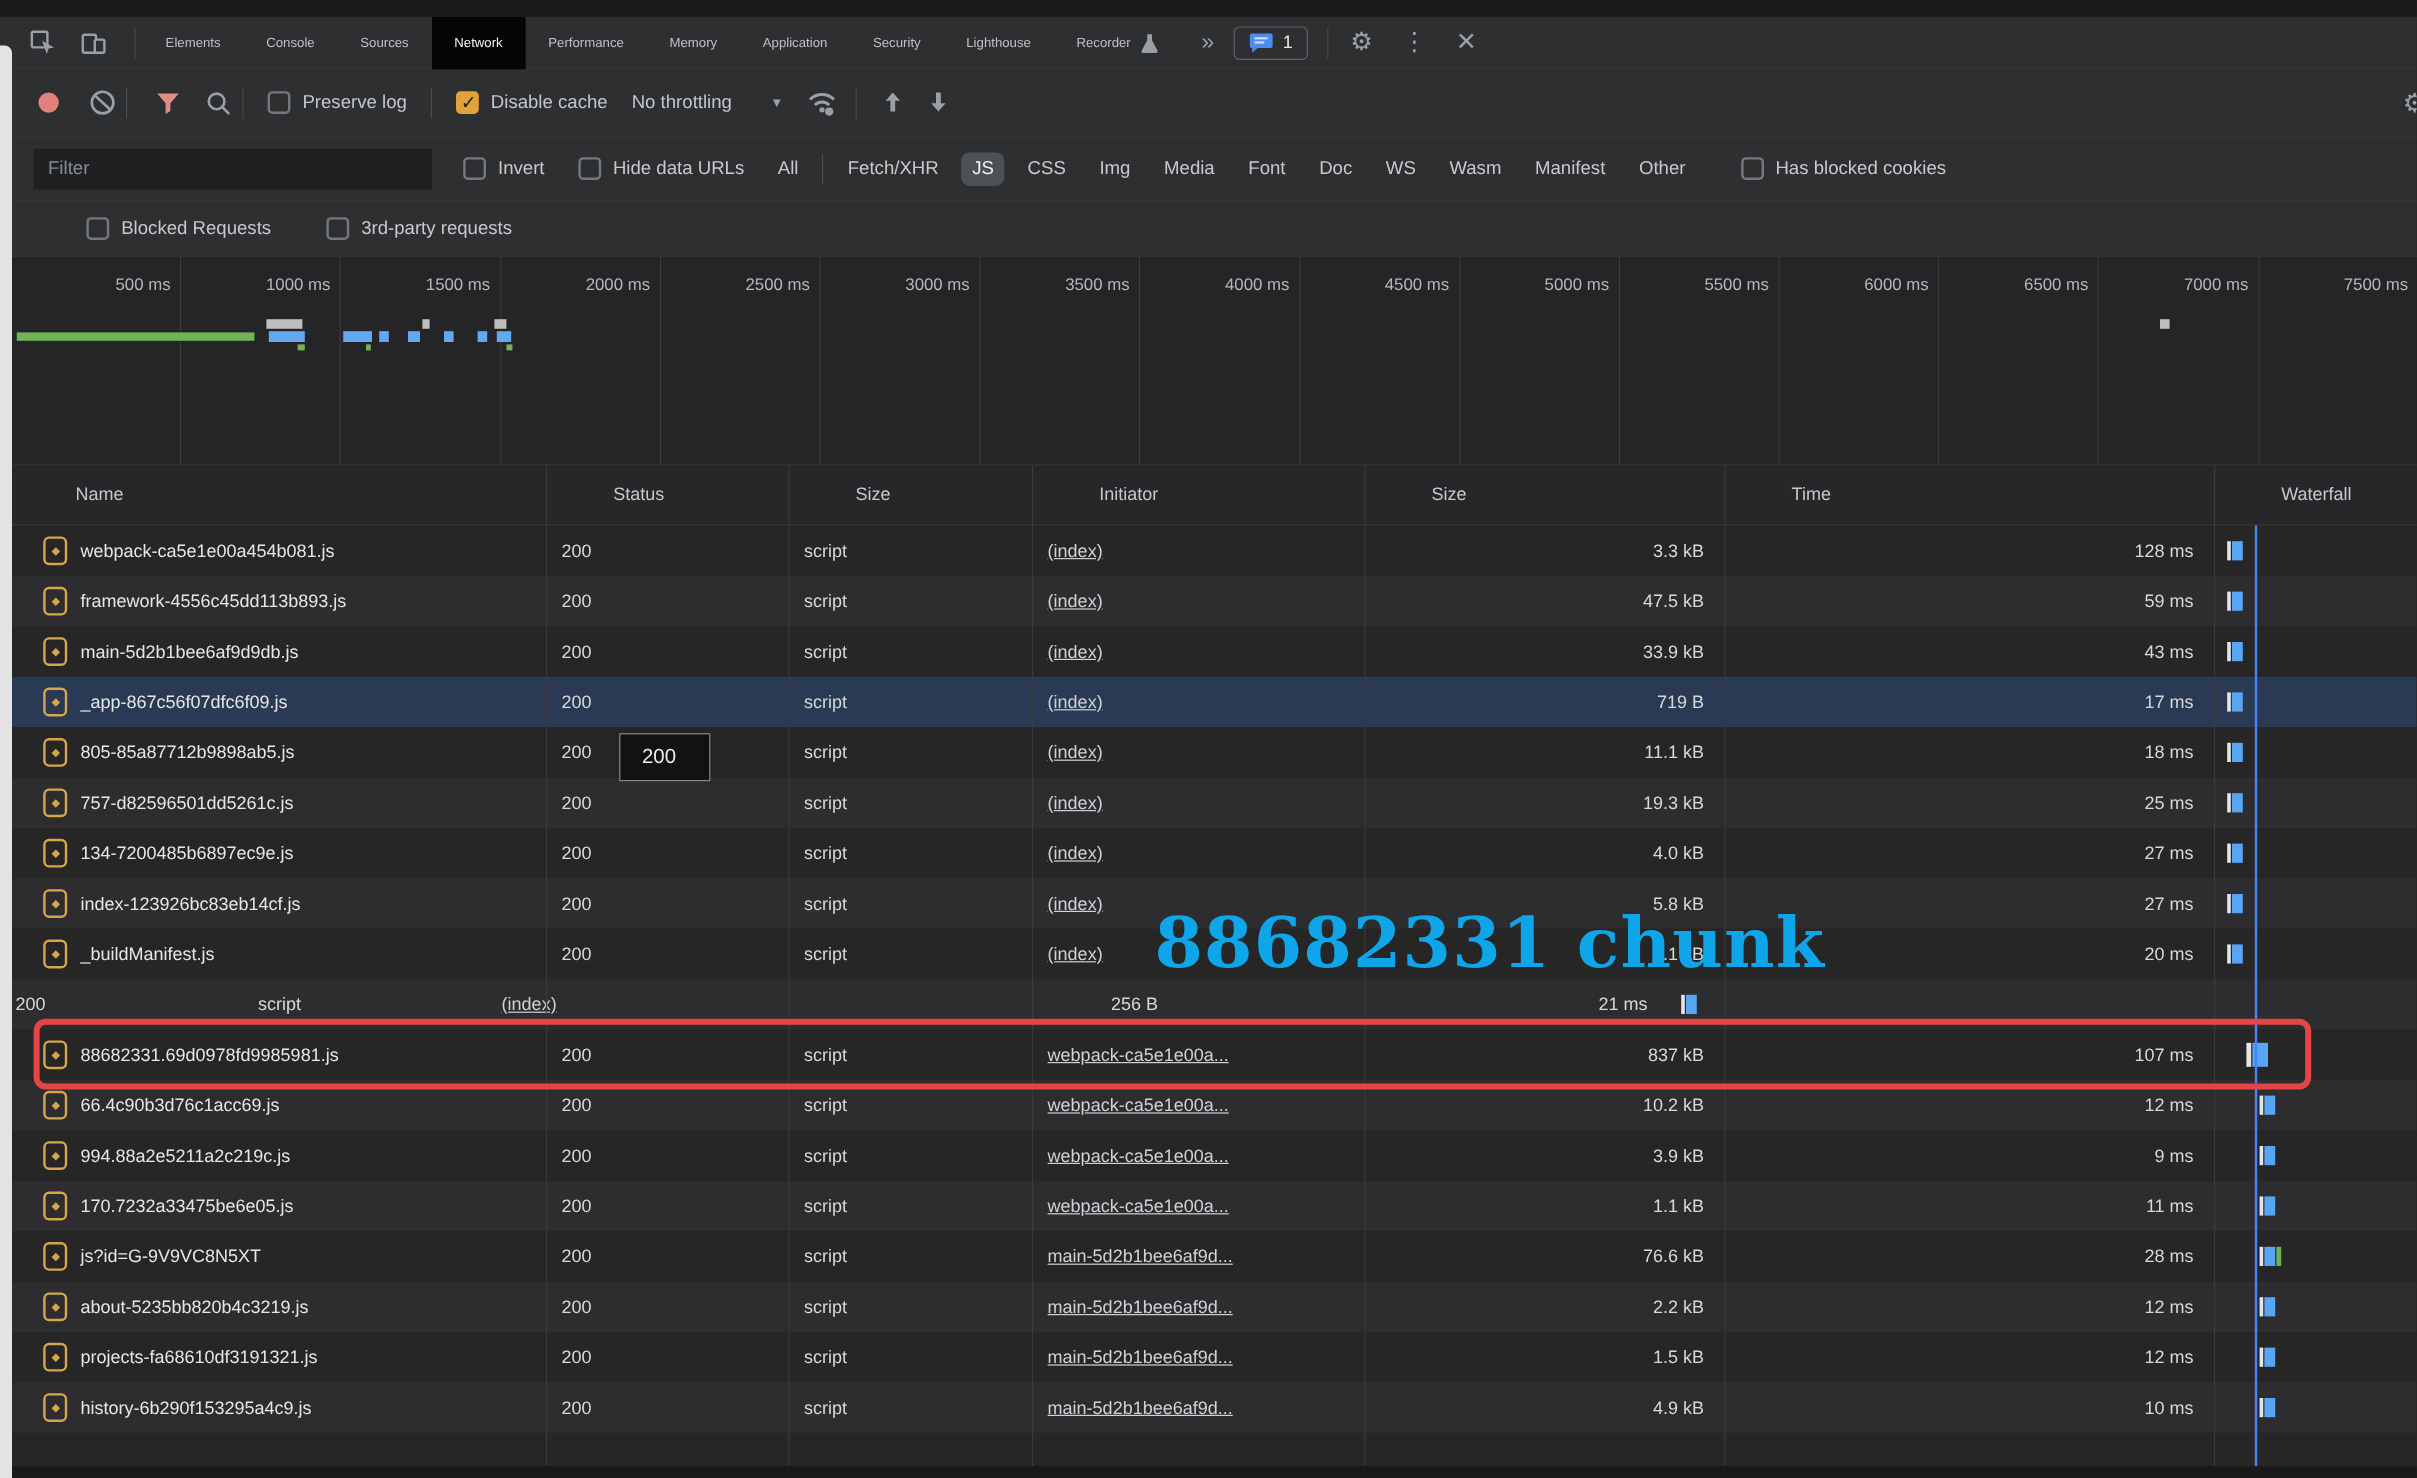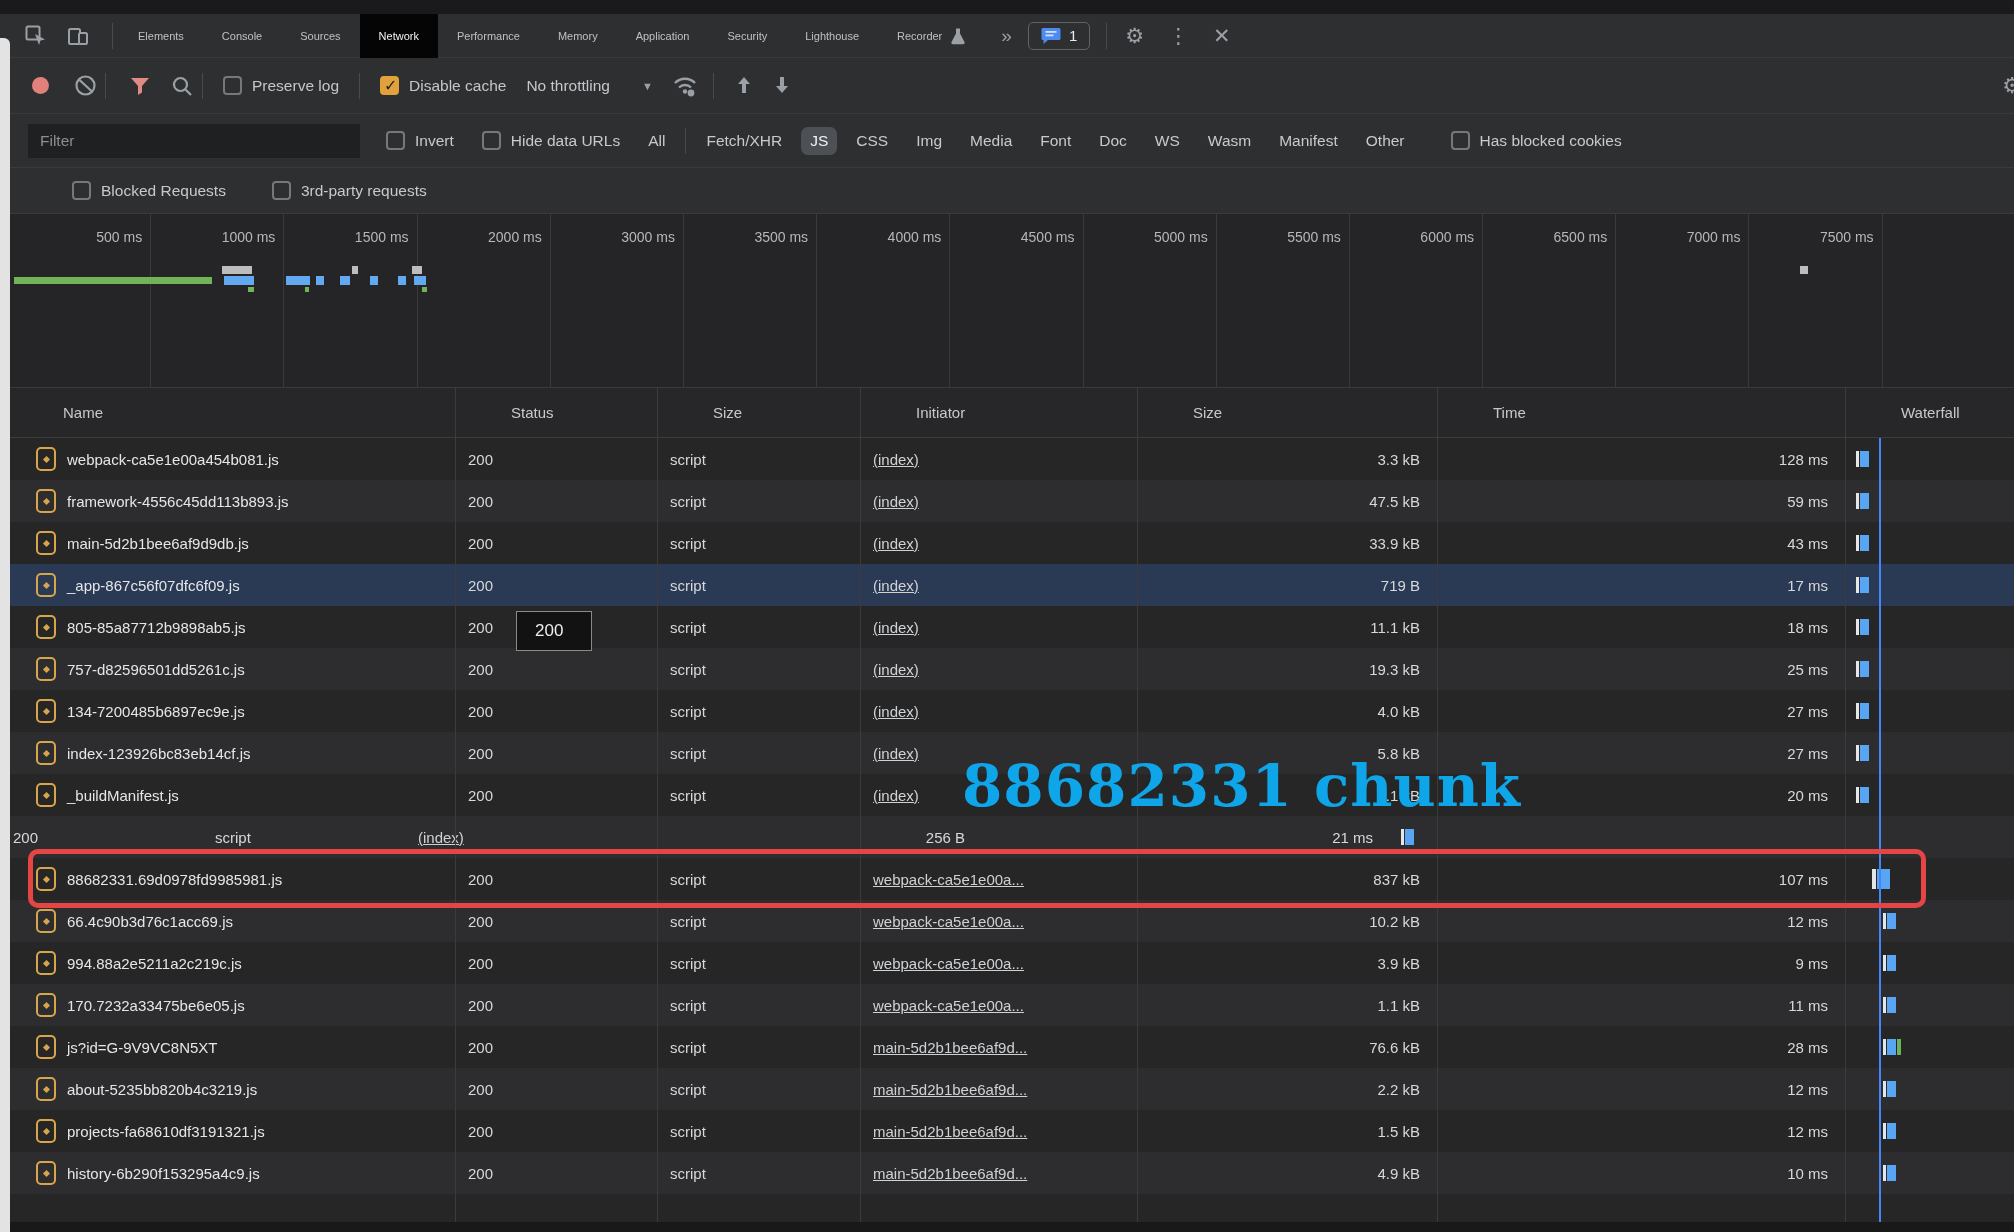--- a/index.html
+++ b/index.html
@@ -285,20 +285,23 @@
         <div class="tick">
           <span>1000 ms</span>
         </div>
         <div class="tick">
           <span>1500 ms</span>
         </div>
         <div class="tick">
           <span>2000 ms</span>
         </div>
         <div class="tick">
+          <span>2500 ms</span>
+        </div>
+        <div class="tick">
           <span>3000 ms</span>
         </div>
         <div class="tick">
           <span>3500 ms</span>
         </div>
         <div class="tick">
           <span>4000 ms</span>
         </div>
         <div class="tick">
           <span>4500 ms</span>

